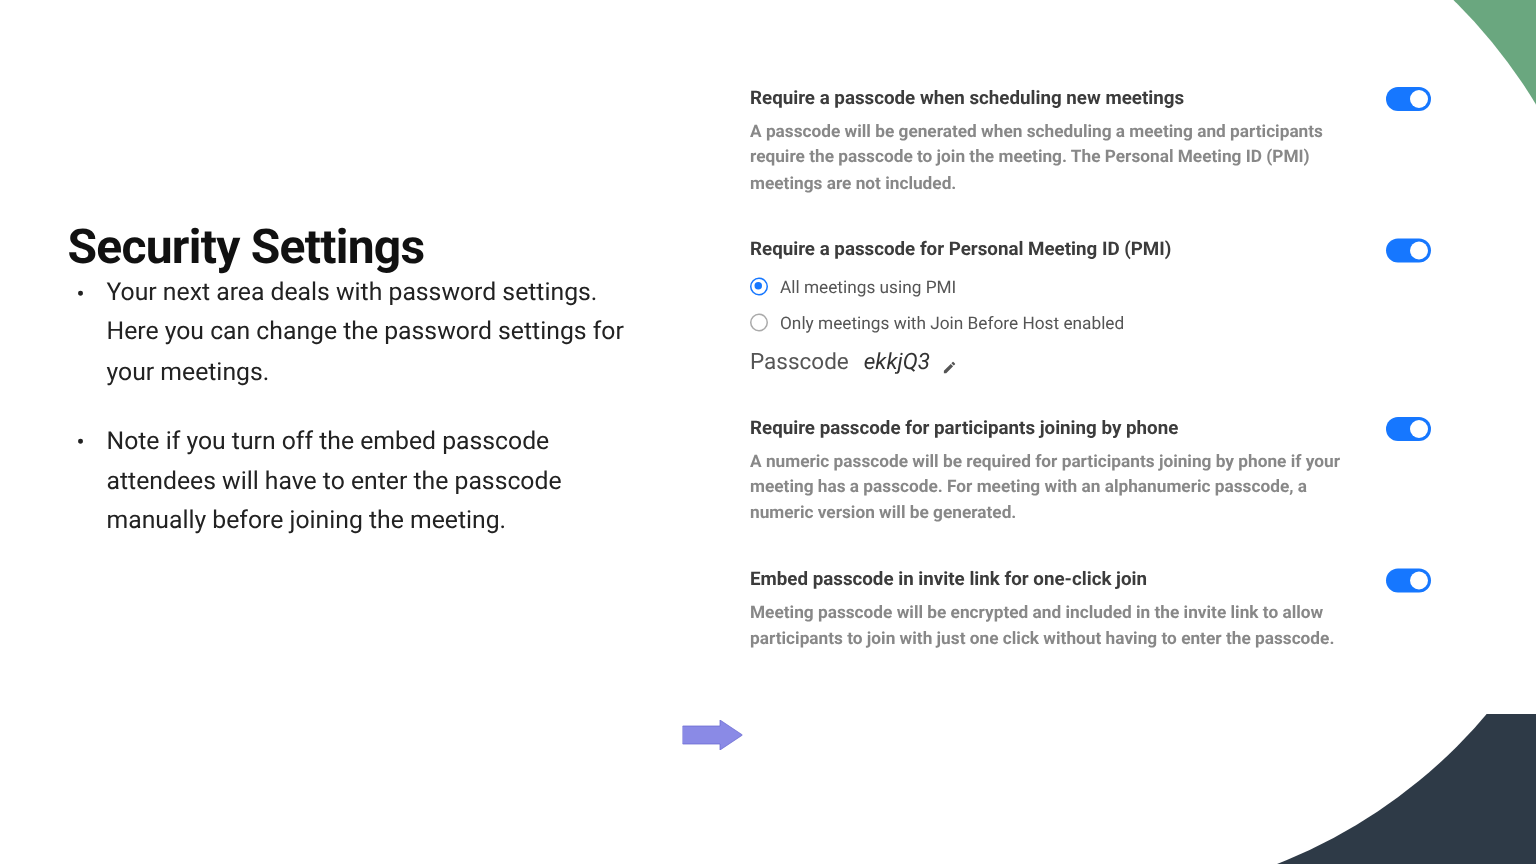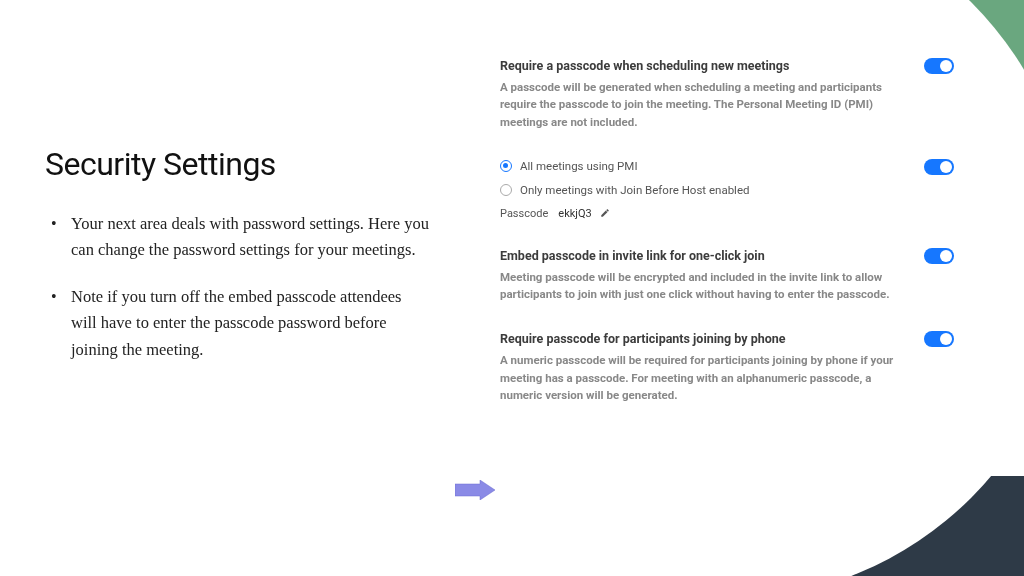--- a/index.html
+++ b/index.html
@@ -41,36 +41,34 @@
       width: 100%; height: 100%;
       z-index: 2;
       display: flex;
     }
     .left {
       width: 470px;
       padding: 145px 40px 0 45px;
     }
     .title {
       font-size: 32px;
-      font-weight: 400;
+      font-weight: 700;
       color: #111;
-      margin-bottom: 28px;
       letter-spacing: -0.5px;
     }
     .bullets {
       list-style: none;
       font-size: 16.5px;
       color: #222;
       line-height: 1.6;
     }
     .bullets li {
       position: relative;
       padding-left: 26px;
       margin-bottom: 20px;
-      font-family: Liberation Serif, serif;
     }
     .bullets li::before {
       content: "•";
       position: absolute;
       left: 6px;
       top: 0;
       font-size: 16px;
       color: #222;
     }
     .right {
@@ -135,26 +133,26 @@
       content: "";
       position: absolute;
       top: 2px; left: 2px;
       width: 5px; height: 5px;
       background: #1677ff;
       border-radius: 50%;
     }
     .passcode-row {
       display: flex;
       align-items: center;
-      font-size: 11px;
+      font-size: 15px;
       color: #555;
       margin-top: 6px;
     }
     .passcode-label { margin-right: 10px; }
-    .passcode-value { margin-right: 8px; color: #333; }
+    .passcode-value { margin-right: 8px; color: #333; font-style: italic; }
     .edit-icon {
       width: 10px; height: 10px;
       display: inline-block;
     }
     .arrow {
       position: absolute;
       left: 455px;
       top: 480px;
       z-index: 3;
     }
@@ -165,34 +163,35 @@
 
 <div class="bg-green"></div>
 <div class="bg-dark"></div>
 <div class="bg-white-overlay"></div>
 
 <div class="content">
   <div class="left">
     <h1 class="title">Security Settings</h1>
     <ul class="bullets">
       <li>Your next area deals with password settings. Here you can change the password settings for your meetings.</li>
-      <li>Note if you turn off the embed passcode attendees will have to enter the passcode password before joining the meeting.</li>
+      <li>Note if you turn off the embed passcode attendees will have to enter the passcode manually before joining the meeting.</li>
     </ul>
   </div>
 
   <div class="right">
 
     <div class="setting">
       <div class="setting-title">Require a passcode when scheduling new meetings</div>
       <div class="setting-desc">A passcode will be generated when scheduling a meeting and participants require the passcode to join the meeting. The Personal Meeting ID (PMI) meetings are not included.</div>
       <div class="toggle"></div>
     </div>
 
 
     <div class="setting">
+      <div class="setting-title">Require a passcode for Personal Meeting ID (PMI)</div>
       <div class="toggle"></div>
       <div class="radio-group">
         <div class="radio-row">
           <span class="radio selected"></span>
           <span>All meetings using PMI</span>
         </div>
         <div class="radio-row">
           <span class="radio"></span>
           <span>Only meetings with Join Before Host enabled</span>
         </div>
@@ -202,28 +201,28 @@
           <span class="edit-icon">
             <svg viewBox="0 0 24 24" width="10" height="10" fill="#555">
                 <path d="M3 17.25V21h3.75l11-11-3.75-3.75-11 11zM20.7 7.04a1 1 0 0 0 0-1.41l-2.34-2.34a1 1 0 0 0-1.41 0L15 5.24l3.75 3.75 1.95-1.95z"></path>
               </svg>
           </span>
         </div>
       </div>
     </div>
 
     <div class="setting">
+      <div class="setting-title">Require passcode for participants joining by phone</div>
+      <div class="setting-desc">A numeric passcode will be required for participants joining by phone if your meeting has a passcode. For meeting with an alphanumeric passcode, a numeric version will be generated.</div>
+      <div class="toggle"></div>
+    </div>
+
+    <div class="setting">
       <div class="setting-title">Embed passcode in invite link for one-click join</div>
       <div class="setting-desc">Meeting passcode will be encrypted and included in the invite link to allow participants to join with just one click without having to enter the passcode.</div>
-      <div class="toggle"></div>
-    </div>
-
-    <div class="setting">
-      <div class="setting-title">Require passcode for participants joining by phone</div>
-      <div class="setting-desc">A numeric passcode will be required for participants joining by phone if your meeting has a passcode. For meeting with an alphanumeric passcode, a numeric version will be generated.</div>
       <div class="toggle"></div>
     </div>
 
   </div>
 </div>
 
 <div class="arrow">
   <svg width="40" height="20" viewBox="0 0 40 20">
     <polygon points="0,4 25,4 25,0 40,10 25,20 25,16 0,16" fill="#8a8ae6" stroke="#6a6ad0" stroke-width="0.5"></polygon>
   </svg>

